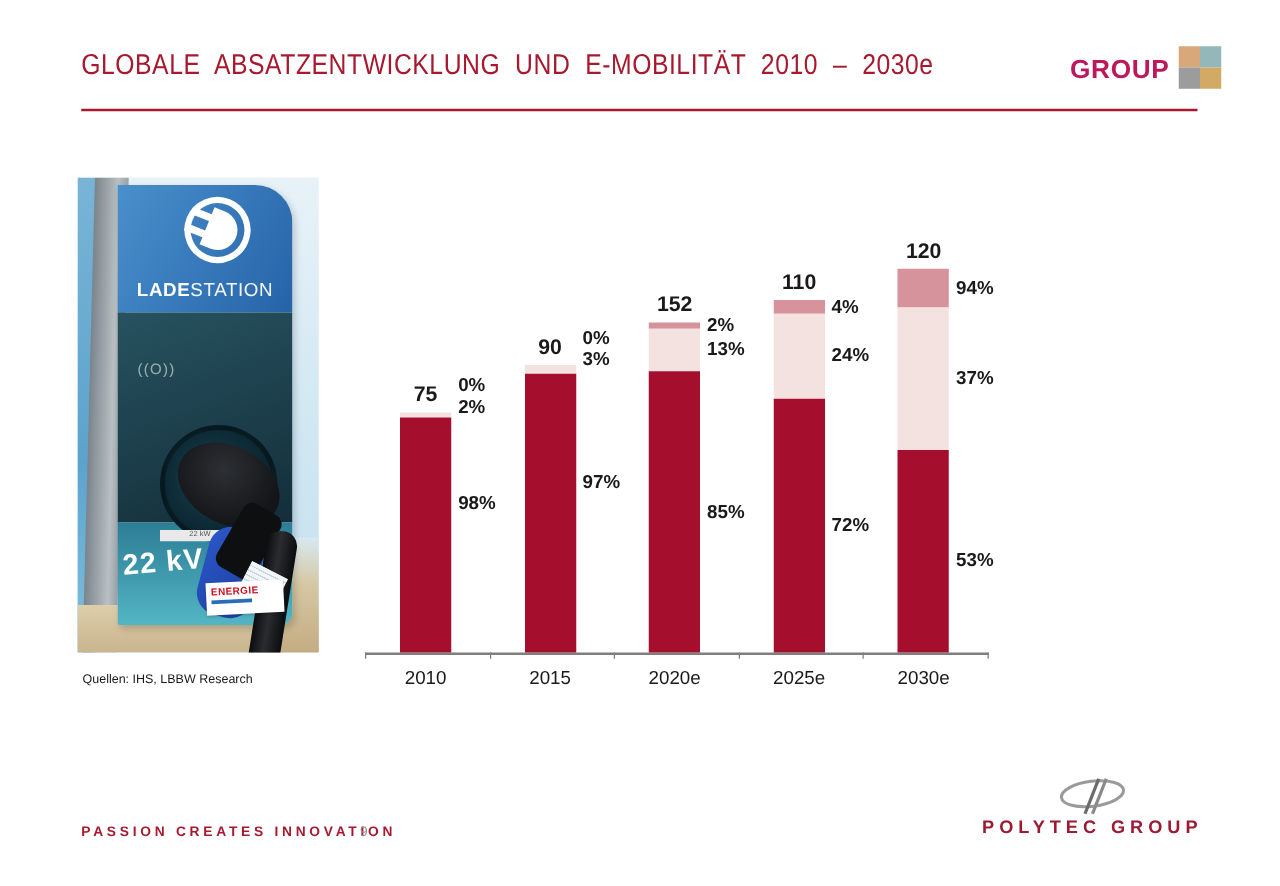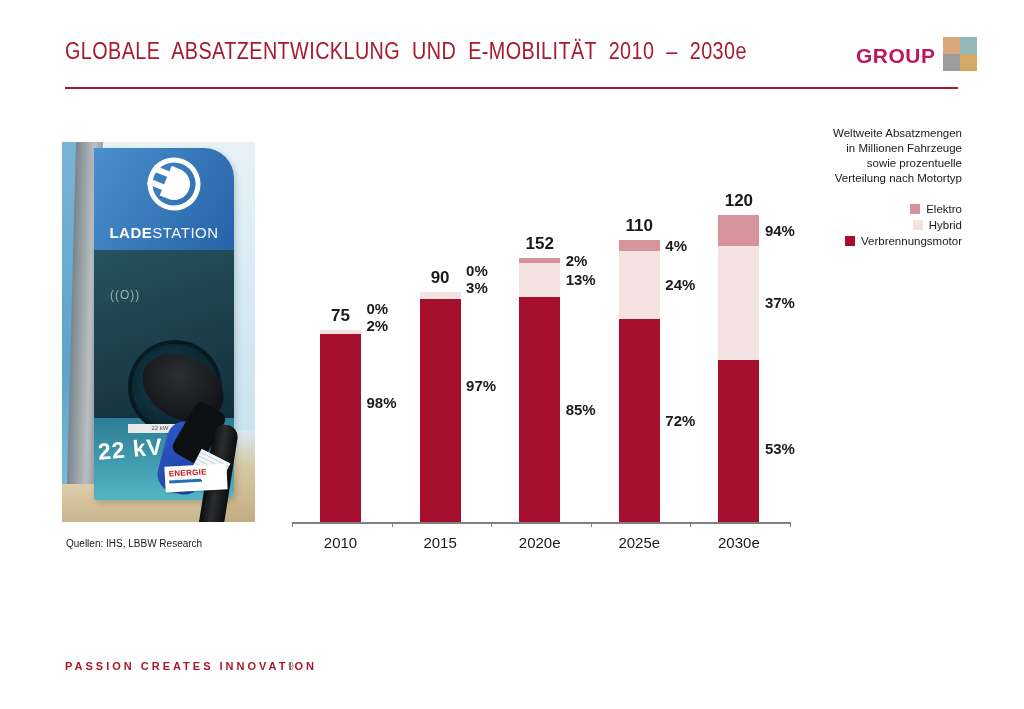--- a/index.html
+++ b/index.html
@@ -100,38 +100,20 @@
   <div class="slide-title">GLOBALE ABSATZENTWICKLUNG UND E-MOBILITÄT 2010 – 2030e</div>
   <div class="group-text" style="position:absolute;left:856px;top:41px;">GROUP</div>
   <div class="squares">
     <div style="background: rgb(216, 168, 123);"></div>
     <div style="background: rgb(148, 184, 186);"></div>
     <div style="background: rgb(156, 156, 156);"></div>
     <div style="background: rgb(210, 169, 101);"></div>
   </div>
   <div class="title-rule"></div>
 
-  <div class="chart-note">Weltweite Absatzmengen
-in Millionen Fahrzeuge
-sowie prozentuelle
-Verteilung nach Motortyp</div>
-  <div class="legend">
-    <div class="legend-row">
-      <span class="sw sw-elektro"></span>
-      <span>Elektro</span>
-    </div>
-    <div class="legend-row">
-      <span class="sw sw-hybrid"></span>
-      <span>Hybrid</span>
-    </div>
-    <div class="legend-row">
-      <span class="sw sw-verbrennung"></span>
-      <span>Verbrennungsmotor</span>
-    </div>
-  </div>
 
   <div class="chart-plot">
       <div class="axis-tick" style="left: 0px;"></div>
       <div class="axis-tick" style="left: 99.6px;"></div>
       <div class="axis-tick" style="left: 199.2px;"></div>
       <div class="axis-tick" style="left: 298.8px;"></div>
       <div class="axis-tick" style="left: 398.4px;"></div>
       <div class="axis-tick" style="left: 498px;"></div>
       <div class="bar" style="left: 28px; width: 41px; height: 192px;">
         <div class="seg" style="height: 4px; background: rgb(243, 226, 224);"></div>
@@ -215,14 +197,22 @@
     <div class="cable-tag"></div>
     <div class="energie-label">
       <div class="en">ENERGIE</div>
       <div class="en-sub"></div>
     </div>
   </div>
   <div class="source-note">Quellen: IHS, LBBW Research</div>
 
   <div class="footer-tagline">PASSION CREATES INNOVATION</div>
   <div class="page-number">9</div>
+  <div class="polytec">
+    <svg width="60" height="30" viewBox="0 0 60 30" style="display:block;margin:0 auto;">
+      <ellipse cx="30" cy="13" rx="25" ry="10" fill="none" stroke="#9a9a9a" stroke-width="2.4" transform="rotate(-7 30 13)"></ellipse>
+      <line x1="24" y1="29" x2="35" y2="1" stroke="#6b6b6b" stroke-width="2.6"></line>
+      <line x1="30" y1="29" x2="41" y2="1" stroke="#8a8a8a" stroke-width="2.6"></line>
+    </svg>
+    <div class="polytec-text">POLYTEC GROUP</div>
+  </div>
 
 </div>
 
 </body></html>

